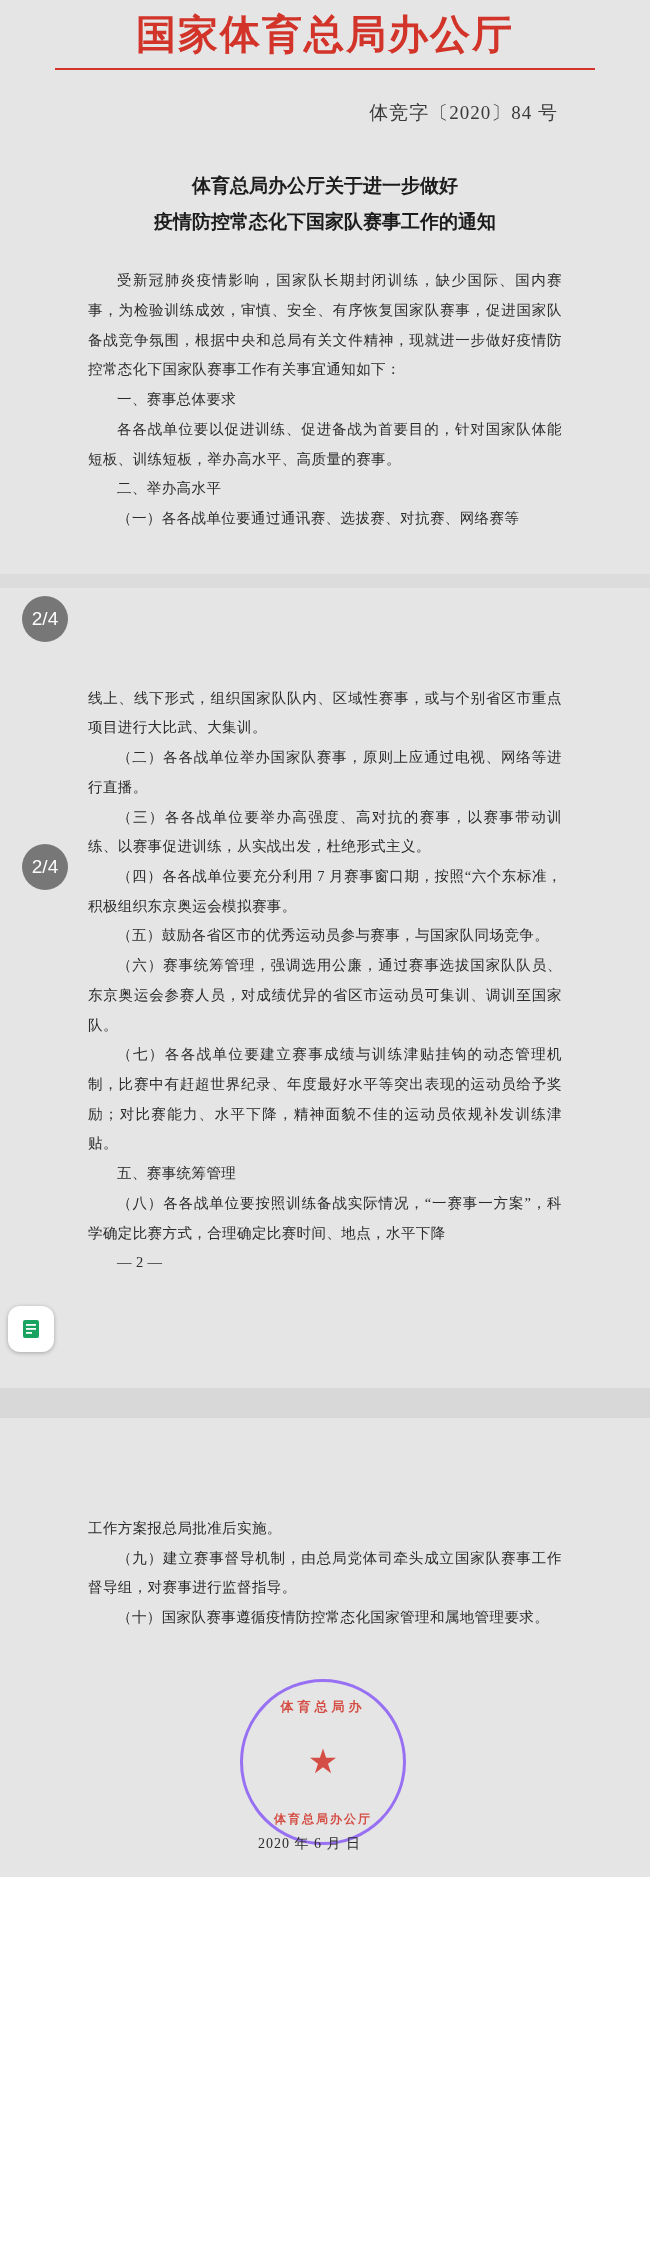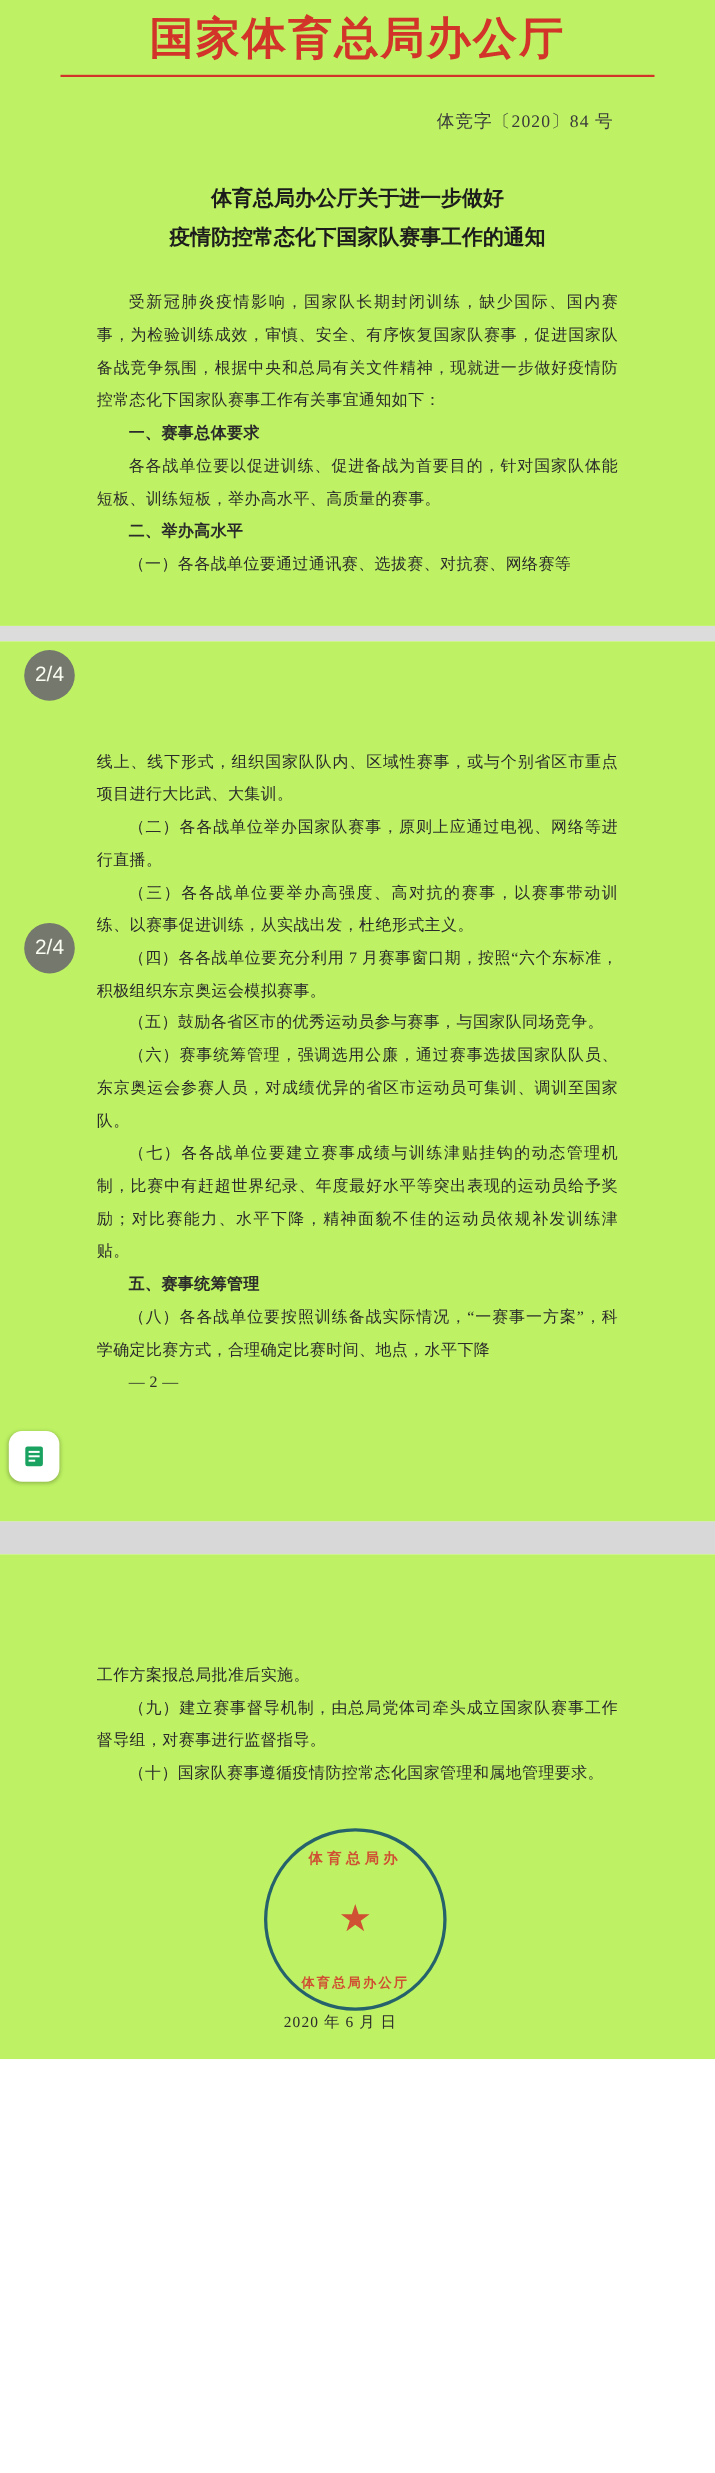--- a/index.html
+++ b/index.html
@@ -13,21 +13,21 @@
     color: #2a2a2a;
   }
   .page {
     position: relative;
     width: 650px;
     overflow: hidden;
   }
 
   
   .doc-sheet {
-    background: #bef264;
+    background: #e5e5e5;
     padding: 0;
   }
   .masthead {
     text-align: center;
     padding-top: 10px;
     padding-bottom: 4px;
   }
   .masthead-title {
     font-family: "Liberation Serif", "DejaVu Serif", serif;
     font-weight: bold;
@@ -37,21 +37,21 @@
     line-height: 1.25;
     white-space: nowrap;
   }
   .masthead-rule {
     height: 2px;
     background: #d2342a;
     margin: 8px 55px 0 55px;
   }
   .doc-number {
     text-align: right;
-    font-size: 16px;
+    font-size: 19px;
     color: #3a3a3a;
     margin: 26px 92px 4px 0;
     letter-spacing: 1px;
   }
   .doc-title {
     text-align: center;
     font-weight: bold;
     font-size: 19px;
     line-height: 1.9;
     color: #1c1c1c;
@@ -69,21 +69,21 @@
   }
   .body-text p {
     margin: 0;
     text-indent: 0;
   }
   .body-text p.ind {
     text-indent: 2em;
   }
   .body-text p.heading {
     text-indent: 2em;
-    font-weight: bold;
+    font-weight: normal;
   }
 
   
   .gap {
     background: #dcdcdc;
     height: 14px;
     width: 100%;
   }
   .gap-tall {
     background: #d8d8d8;
@@ -120,24 +120,24 @@
   .side-tool svg { display: block; }
 
   .stamp-wrap {
     position: relative;
     height: 210px;
     margin-top: 34px;
   }
   .seal {
     position: absolute;
     left: 240px;
-    top: 0;
+    top: 12px;
     width: 160px;
     height: 160px;
-    border: 3px solid #0c4a6e;
+    border: 3px solid #8b5cf6;
     border-radius: 50%;
     opacity: 0.85;
   }
   .seal-star {
     position: absolute;
     left: 50%;
     top: 50%;
     transform: translate(-50%,-50%);
     color: #d2342a;
     font-size: 34px;

